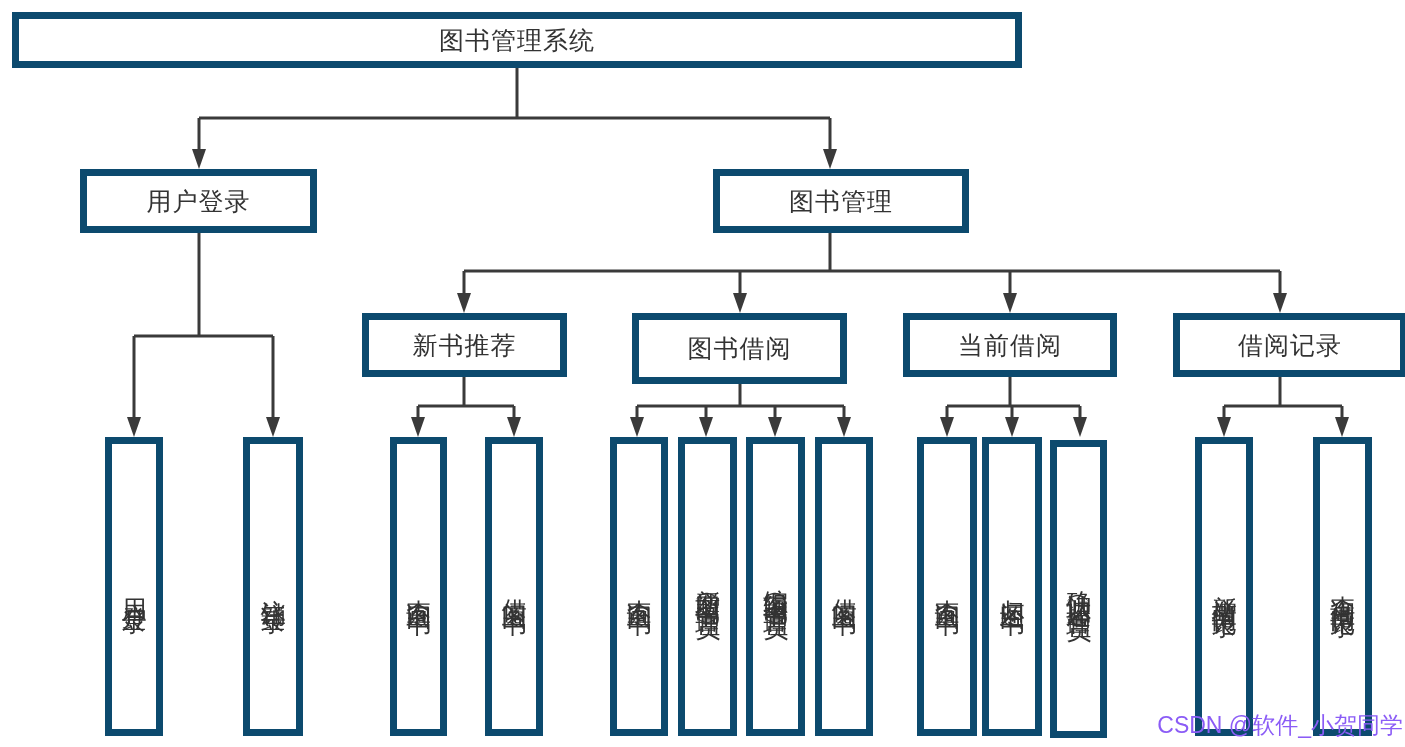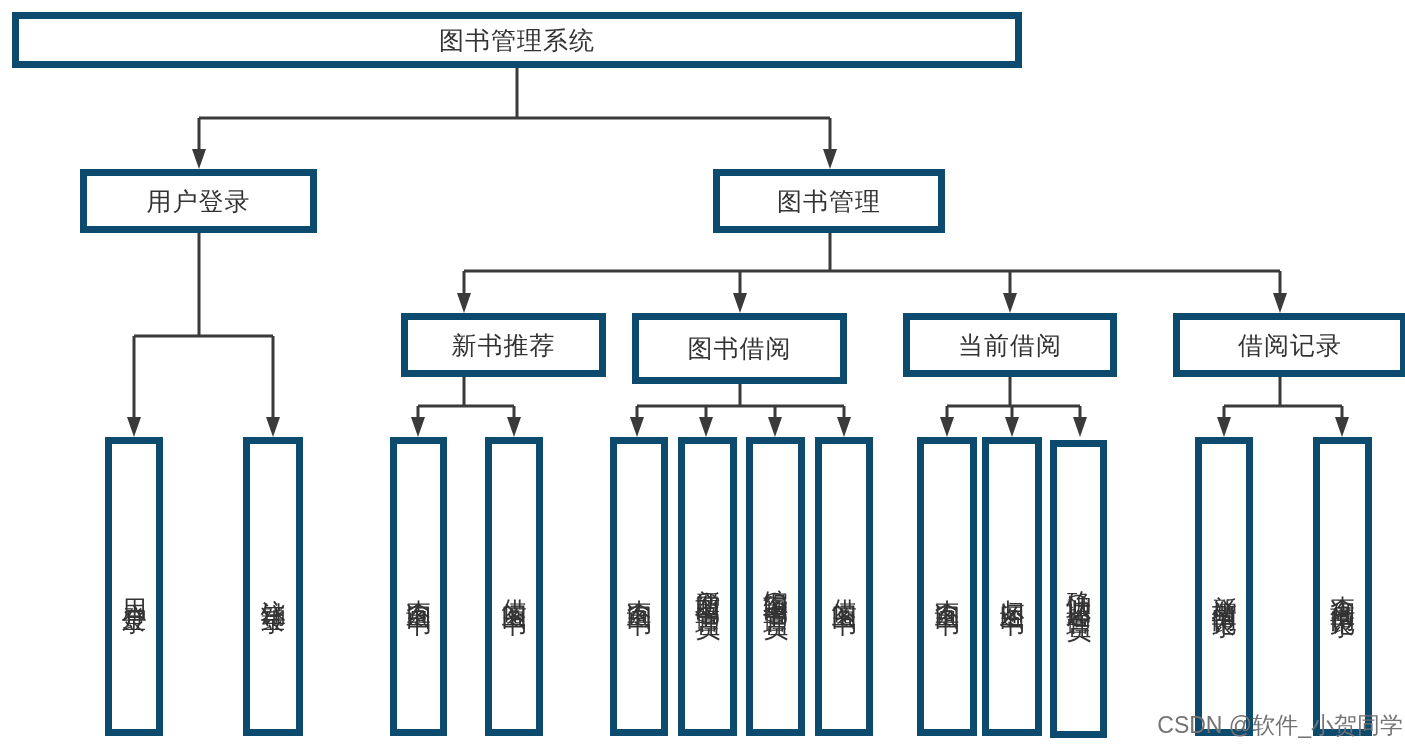--- a/index.html
+++ b/index.html
@@ -43,21 +43,21 @@
     font-size: 25px;
     letter-spacing: 4px;
     line-height: 1.1;
     white-space: nowrap;
   }
   .watermark {
     position: absolute;
     right: 2px;
     bottom: 6px;
     font-size: 23px;
-    color: #737373;
+    color: #8b5cf6;
     z-index: 5;
     white-space: nowrap;
     pointer-events: none;
   }
 </style>
 </head>
 <body>
 
 <div class="diagram">
 
@@ -111,25 +111,25 @@
     </g>
   </svg>
 
   <div class="node hbox" style="left:12px; top:12px; width:1010px; height:56px;">
     <span>图书管理系统</span>
   </div>
 
   <div class="node hbox" style="left:80px; top:169px; width:237px; height:64px;">
     <span>用户登录</span>
   </div>
-  <div class="node hbox" style="left:713px; top:169px; width:232px; height:64px;">
+  <div class="node hbox" style="left:713px; top:169px; width:256px; height:64px;">
     <span>图书管理</span>
   </div>
 
-  <div class="node hbox" style="left:362px; top:313px; width:205px; height:64px;margin-left:39px;">
+  <div class="node hbox" style="left:362px; top:313px; width:205px; height:64px;">
     <span>新书推荐</span>
   </div>
   <div class="node hbox" style="left:632px; top:313px; width:215px; height:71px;">
     <span>图书借阅</span>
   </div>
   <div class="node hbox" style="left:903px; top:313px; width:214px; height:64px;">
     <span>当前借阅</span>
   </div>
   <div class="node hbox" style="left:1173px; top:313px; width:234px; height:64px;">
     <span>借阅记录</span>

